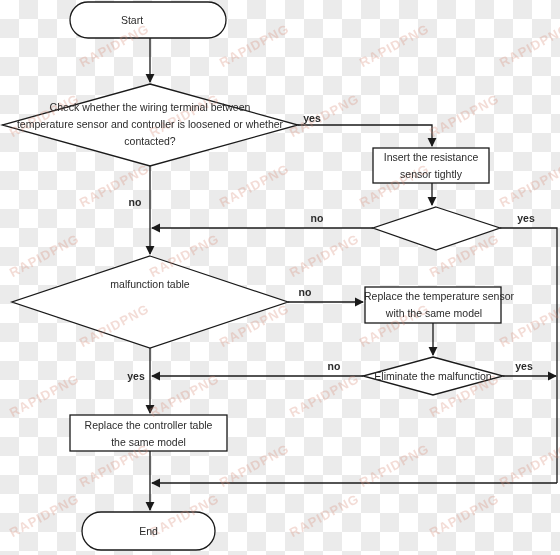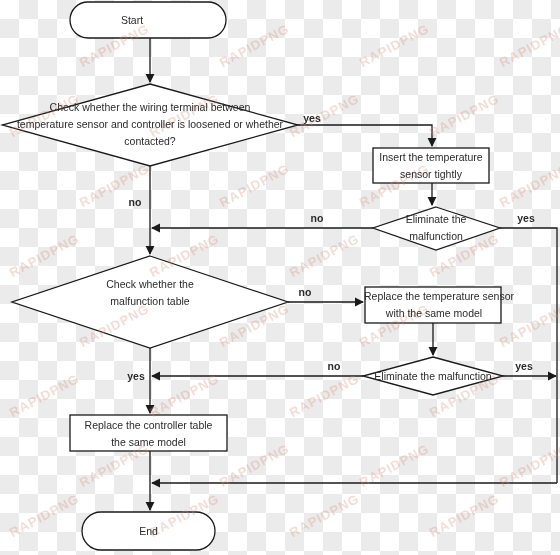--- a/index.html
+++ b/index.html
@@ -165,31 +165,26 @@
 
   <div class="node-text" style="left:54px; top:12px; width:156px;">Start</div>
 
   <div class="node-text" style="left:0px; top:99px; width:300px;">
     <div>Check whether the wiring terminal between</div>
     <div>temperature sensor and controller is loosened or whether</div>
     <div>contacted?</div>
   </div>
 
   <div class="node-text" style="left:371px; top:149px; width:120px;">
-    <div>Insert the temperature</div>
+    <div>Insert the resistance</div>
     <div>sensor tightly</div>
   </div>
 
-  <div class="node-text" style="left:376px; top:211px; width:120px;">
-    <div>Eliminate the</div>
-    <div>malfunction</div>
-  </div>
 
   <div class="node-text" style="left:6px; top:276px; width:288px;">
-    <div>Check whether the</div>
     <div>malfunction table</div>
   </div>
 
   <div class="node-text" style="left:364px; top:288px; width:140px;">
     <div>Replace the temperature sensor</div>
     <div>with the same model</div>
   </div>
 
   <div class="node-text" style="left:363px; top:368px; width:140px;">
     <div>Eliminate the malfunction</div>

